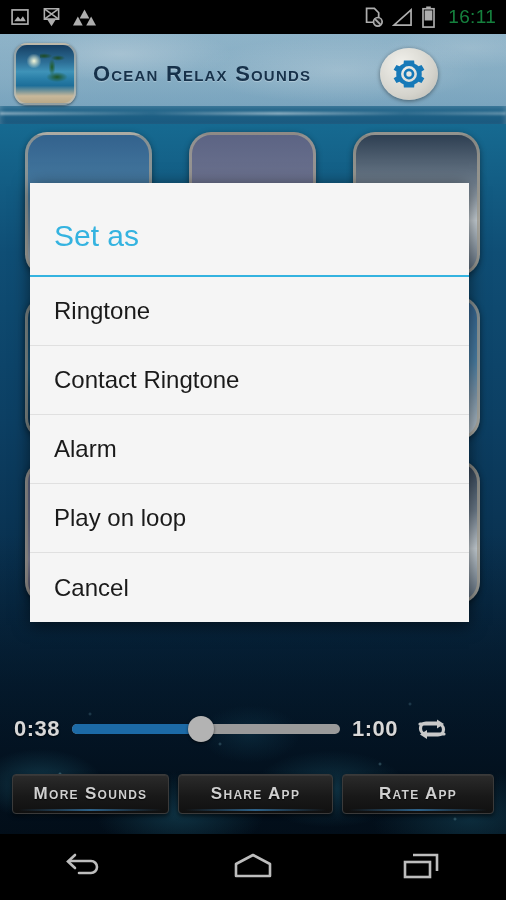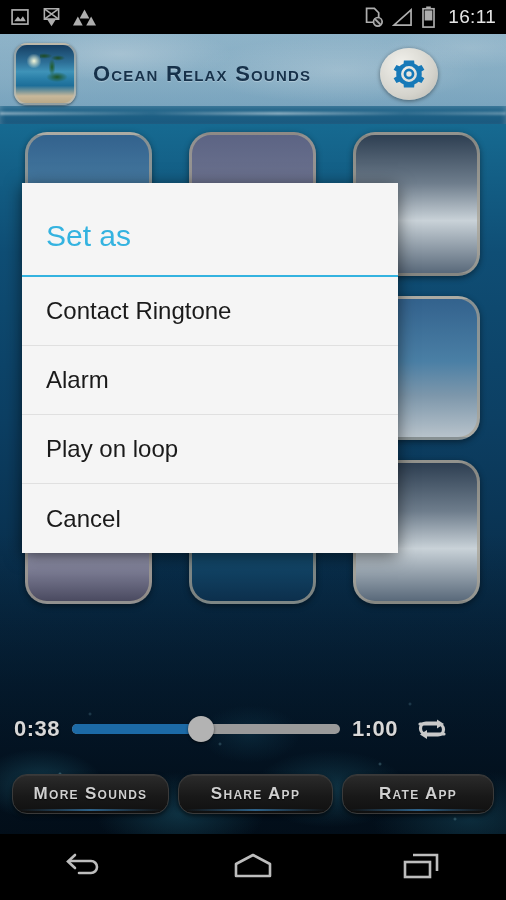--- a/index.html
+++ b/index.html
@@ -9,21 +9,21 @@
   #app { position:relative; width:506px; height:900px; overflow:hidden; }
 
   
   .statusbar{
     position:absolute; left:0; top:0; width:506px; height:34px;
     background:#000; display:flex; align-items:center; padding:0 10px;
     z-index:60;
   }
   .sb-left{ display:flex; align-items:center; gap:12px; }
   .sb-right{ margin-left:auto; display:flex; align-items:center; gap:9px; }
-  .sb-time{ color:#e5e5e5; font-size:19px; letter-spacing:.3px; margin-left:4px; }
+  .sb-time{ color:#15803d; font-size:19px; letter-spacing:.3px; margin-left:4px; }
   .sb-ico{ display:block; opacity:.82; }
 
   
   .bg{ position:absolute; left:0; top:34px; width:506px; height:800px; overflow:hidden; }
   .sky{
     position:absolute; left:0; top:0; width:506px; height:80px;
     background:
       radial-gradient(ellipse 160px 40px at 120px 20px, rgba(255,255,255,.30), transparent 70%),
       radial-gradient(ellipse 200px 46px at 340px 36px, rgba(255,255,255,.24), transparent 72%),
       radial-gradient(ellipse 120px 30px at 470px 14px, rgba(255,255,255,.18), transparent 70%),
@@ -116,21 +116,21 @@
     border:3px solid rgba(168,162,148,.72);
     box-shadow:0 2px 6px rgba(0,0,0,.45);
     overflow:hidden;
   }
   .t-sky{ background:linear-gradient(#33628d, #4a7fa5 45%, #7d97ab 70%, #b8c3cb 100%); }
   .t-dusk{ background:linear-gradient(#5c6484, #6e7490 40%, #8d8ea6 70%, #4a4a60 100%); }
   .t-storm{ background:linear-gradient(#2e3f52, #6e7d8c 35%, #c9d2d8 62%, #59697a 100%); }
   .t-deep{ background:linear-gradient(#0f3d5e, #17597f 50%, #0c2f4c 100%); }
   .t-beach{ background:linear-gradient(#2a6c94, #3f8fb4 42%, #cbbf9d 78%, #a99a78 100%); }
   .dialog{
-    position:absolute; left:22px; top:183px; width:376px;
+    position:absolute; left:30px; top:183px; width:439px;
     background:#f5f5f5; z-index:40;
     box-shadow:0 3px 16px rgba(0,0,0,.55);
   }
   .dlg-title{
     color:#34b3e0; font-size:30px; padding:36px 24px 22px 24px;
   }
   .dlg-rule{ height:2px; background:#34b3e0; }
   .dlg-item{
     height:69px; display:flex; align-items:center; padding:0 24px;
     color:#1a1a1a; font-size:24px;
@@ -164,21 +164,21 @@
 
   
   .btnrow{
     position:absolute; left:0; top:772px; width:506px; height:44px;
     display:flex; align-items:center; justify-content:space-between;
     padding:0 12px; z-index:20;
   }
   .btn{
     height:40px; display:flex; align-items:center; justify-content:center;
     background:linear-gradient(#2b2b2b, #191919 55%, #101010);
-    border:1px solid #3a3a3a; border-radius:15px;
+    border:1px solid #3a3a3a; border-radius:4px;
     color:#cfcfcf; font-size:17px; font-variant:small-caps;
     letter-spacing:1.3px; font-weight:bold;
     box-shadow:0 1px 0 rgba(255,255,255,.06) inset, 0 2px 4px rgba(0,0,0,.6);
     text-shadow:0 1px 1px rgba(0,0,0,.9);
     position:relative;
   }
   .btn:after{
     content:""; position:absolute; left:6px; right:6px; bottom:2px; height:2px;
     background:linear-gradient(90deg,rgba(40,110,160,0),rgba(60,140,200,.65),rgba(40,110,160,0));
   }
@@ -253,20 +253,21 @@
 
   <div class="btnrow">
     <div class="btn btn-more">More Sounds</div>
     <div class="btn btn-share">Share App</div>
     <div class="btn btn-rate">Rate App</div>
   </div>
 
   <div class="dialog">
     <div class="dlg-title">Set as</div>
     <div class="dlg-rule"></div>
+    <div class="dlg-item">Ringtone</div>
     <div class="dlg-item">Contact Ringtone</div>
     <div class="dlg-item">Alarm</div>
     <div class="dlg-item">Play on loop</div>
     <div class="dlg-item">Cancel</div>
   </div>
 
   <div class="statusbar">
     <div class="sb-left">
       <svg class="sb-ico" width="20" height="20" viewBox="0 0 24 24">
         <rect x="2.5" y="3.5" width="19" height="17" fill="none" stroke="#d5d5d5" stroke-width="2"></rect>

